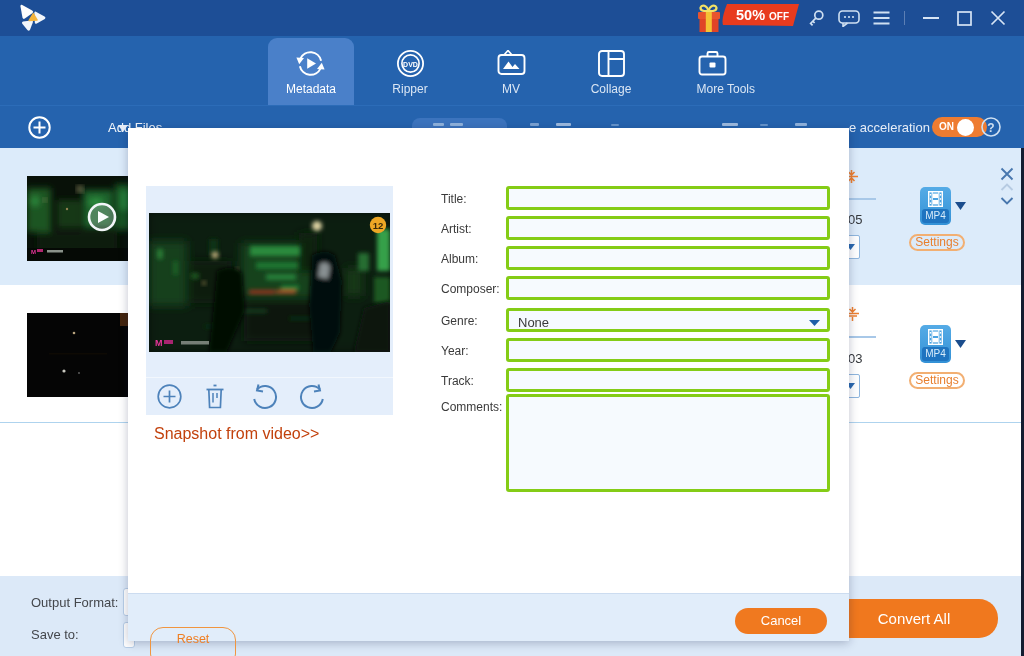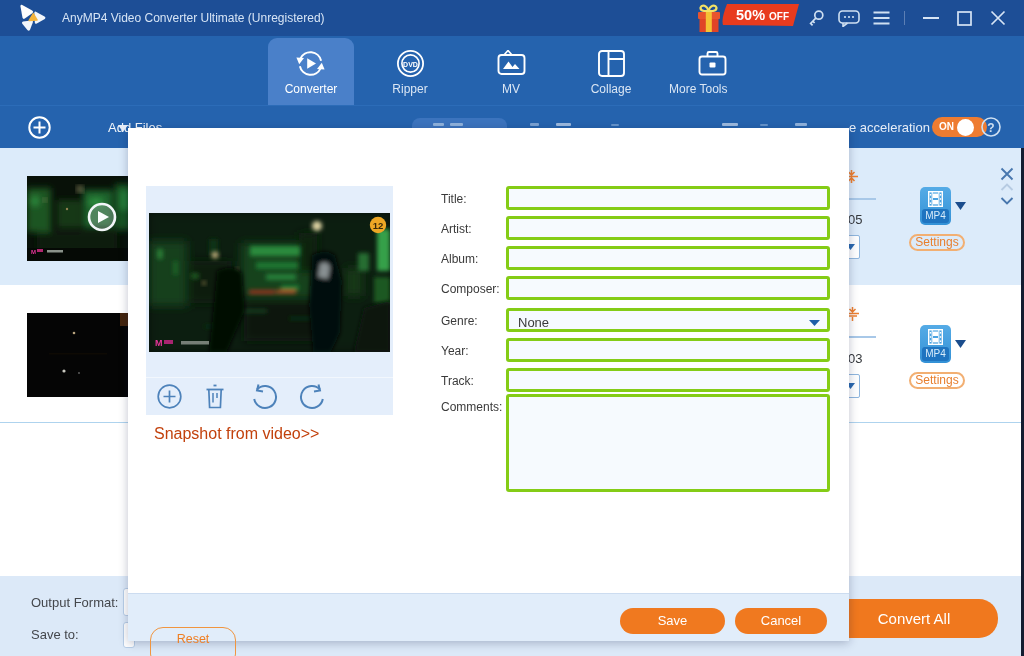--- a/index.html
+++ b/index.html
@@ -30,21 +30,20 @@
 <div class="abs" id="titlebar">
 
   <svg class="abs" style="left:19px;top:4px" width="28" height="28" viewBox="0 0 28 28">
     <g>
       <path d="M2.8 0.8 Q1.2 0.4 1.5 2.6 L3.5 13.8 Q4.2 15.6 5.8 14.6 L13.6 9.0 Q15.0 7.8 13.2 6.6 Z" fill="#fdfdfd"></path>
       <path d="M16.4 7.4 Q15.2 7.2 15.3 9.0 L15.8 18.6 Q16.1 20.4 17.8 19.5 L25.8 14.9 Q27.4 13.8 25.6 12.6 Z" fill="#f2f6fb"></path>
       <path d="M4.0 17.6 Q2.4 18.0 3.3 19.8 L8.4 26.0 Q9.8 27.4 11.0 25.8 L13.9 18.3 Q14.4 16.4 12.5 16.6 Z" fill="#f2f6fb"></path>
       <path d="M13.6 9.4 Q14.3 8.3 15.0 9.4 L18.6 15.5 Q19.2 16.7 17.9 16.8 L10.3 17.3 Q8.9 17.2 9.6 15.9 Z" fill="#f4b43c"></path>
     </g>
   </svg>
-  <div class="abs" style="left:62px;top:11px;font-size:12px;color:#d6e4f5;">AnyMP4 Video Converter Ultimate (Unregistered)</div>
 
   <svg class="abs" style="left:697px;top:4px" width="27" height="29" viewBox="0 0 27 29">
     <path d="M7 7 Q3 6 3.6 3.4 Q4.5 1 7.5 1.8 Q10.5 3 11.5 7 Z" fill="none" stroke="#f3e265" stroke-width="2.2"></path>
     <path d="M16 7 Q20 6 19.4 3.4 Q18.5 1 15.5 1.8 Q12.5 3 11.5 7 Z" fill="none" stroke="#f3e265" stroke-width="2.2"></path>
     <rect x="1" y="8" width="22" height="7" rx="1" fill="#e8542e"></rect>
     <rect x="2.5" y="15" width="19" height="13" fill="#e04427"></rect>
     <rect x="8.8" y="8" width="6" height="20" fill="#f5c234"></rect>
   </svg>
 
   <svg class="abs" style="left:719px;top:3px" width="82" height="24" viewBox="0 0 82 24">
@@ -85,21 +84,21 @@
 
   <div class="abs" style="left:268px;top:2px;width:86px;height:67px;background:#4a80c9;border-radius:9px 9px 0 0;"></div>
 
   <svg class="abs" style="left:296px;top:13px" width="29" height="29" viewBox="0 0 29 29">
     <path d="M4.4 9.6 A11 11 0 0 1 25.1 11.8" fill="none" stroke="#fff" stroke-width="2"></path>
     <path d="M24.6 19.4 A11 11 0 0 1 3.9 17.2" fill="none" stroke="#fff" stroke-width="2"></path>
     <path d="M3.2 15.3 L0.4 8.6 L8.0 9.0 Z" fill="#fff"></path>
     <path d="M25.8 13.7 L28.6 20.4 L21.0 20.0 Z" fill="#fff"></path>
     <path d="M11.2 9.2 L20.0 14.5 L11.2 19.8 Z" fill="#fff"></path>
   </svg>
-  <div class="abs" style="left:268px;top:46px;width:86px;text-align:center;font-size:12px;color:#ffffff;">Converter</div>
+  <div class="abs" style="left:268px;top:46px;width:86px;text-align:center;font-size:12px;color:#ffffff;">Metadata</div>
 
   <svg class="abs" style="left:396px;top:13px" width="29" height="29" viewBox="0 0 29 29">
     <circle cx="14.5" cy="14.5" r="12.6" fill="none" stroke="#fff" stroke-width="1.8"></circle>
     <circle cx="14.5" cy="14.5" r="8.6" fill="none" stroke="#fff" stroke-width="1.6"></circle>
     <text x="14.5" y="17.5" text-anchor="middle" font-size="7" font-weight="bold" fill="#fff" font-family="Liberation Sans">DVD</text>
   </svg>
   <div class="abs" style="left:367px;top:46px;width:86px;text-align:center;font-size:12px;color:#dae6f4;">Ripper</div>
 
   <svg class="abs" style="left:497px;top:13px" width="29" height="29" viewBox="0 0 29 29">
     <rect x="1.5" y="6" width="26" height="19" rx="3" fill="none" stroke="#fff" stroke-width="1.9"></rect>
@@ -112,21 +111,21 @@
     <rect x="1" y="1" width="25" height="25" rx="3" fill="none" stroke="#fff" stroke-width="1.9"></rect>
     <path d="M10.5 1 V26 M10.5 9 H26" stroke="#fff" stroke-width="1.9"></path>
   </svg>
   <div class="abs" style="left:568px;top:46px;width:86px;text-align:center;font-size:12px;color:#dae6f4;">Collage</div>
 
   <svg class="abs" style="left:698px;top:13px" width="29" height="29" viewBox="0 0 29 29">
     <rect x="1.5" y="7.5" width="26" height="18" rx="2.5" fill="none" stroke="#fff" stroke-width="1.9"></rect>
     <path d="M9.5 7.5 V4.5 Q9.5 3 11 3 L18 3 Q19.5 3 19.5 4.5 V7.5" fill="none" stroke="#fff" stroke-width="1.9"></path>
     <rect x="11.5" y="13.5" width="6" height="5" rx="1" fill="#fff"></rect>
   </svg>
-  <div class="abs" style="left:669px;top:46px;width:86px;text-align:left;font-size:12px;color:#dae6f4;">More Tools</div>
+  <div class="abs" style="left:669px;top:46px;width:86px;text-align:right;font-size:12px;color:#dae6f4;">More Tools</div>
 </div>
 <div class="abs" id="navline"></div>
 <div class="abs" id="toolbar">
 
   <svg class="abs" style="left:28px;top:10px" width="23" height="23" viewBox="0 0 23 23">
     <circle cx="11.5" cy="11.5" r="10.2" fill="none" stroke="#fff" stroke-width="2"></circle>
     <path d="M11.5 5.5 V17.5 M5.5 11.5 H17.5" stroke="#fff" stroke-width="2"></path>
   </svg>
   <div class="abs" style="left:60px;top:14px;font-size:13px;color:#f0f5fb;margin-left:48px;">Add Files</div>
   <svg class="abs" style="left:118px;top:19px" width="10" height="7" viewBox="0 0 10 7">
@@ -270,21 +269,20 @@
   <div class="abs" style="left:123px;top:12px;width:12px;height:28px;background:#ffffff;border:1px solid #b8cfe8;border-radius:3px;"></div>
   <div class="abs" style="left:123px;top:46px;width:12px;height:26px;background:#ffffff;border:1px solid #b8cfe8;border-radius:3px;"></div>
   <div class="abs" style="left:830px;top:23px;width:168px;height:39px;background:#f0781e;border-radius:19px;">
     <div class="abs" style="left:0;top:0;width:168px;height:39px;text-align:center;line-height:39px;font-size:15px;color:#ffffff;">Convert All</div>
   </div>
 </div>
 <div class="abs" id="rightedge"></div>
 <div class="abs" id="dialog">
   <div class="abs" id="dlgbottom">
     <div class="abs" style="left:22px;top:13px;width:86px;height:40px;border:1.5px solid #f0953f;border-radius:13px;font-size:12.5px;color:#ef7f23;text-align:center;line-height:23px;margin-top:20px;">Reset</div>
-    <div class="abs" style="left:492px;top:14px;width:105px;height:26px;background:#f0791f;border-radius:13px;font-size:13px;color:#ffffff;text-align:center;line-height:26px;">Save</div>
     <div class="abs" style="left:607px;top:14px;width:92px;height:26px;background:#f0791f;border-radius:13px;font-size:13px;color:#ffffff;text-align:center;line-height:26px;">Cancel</div>
   </div>
   <div class="abs" id="leftpanel">
 
     <svg class="abs" style="left:3px;top:27px" width="241" height="139" viewBox="0 0 241 139">
       <defs>
         <filter id="b2" x="-40%" y="-40%" width="180%" height="180%">
             <feGaussianBlur stdDeviation="5"></feGaussianBlur>
           </filter>
         <filter id="b3" x="-40%" y="-40%" width="180%" height="180%">

